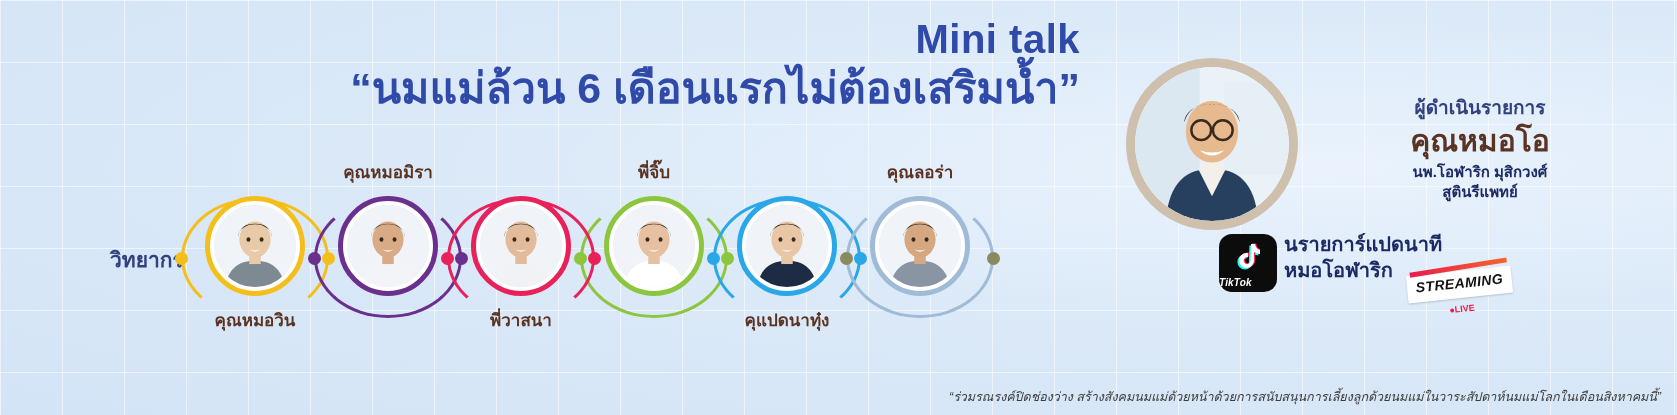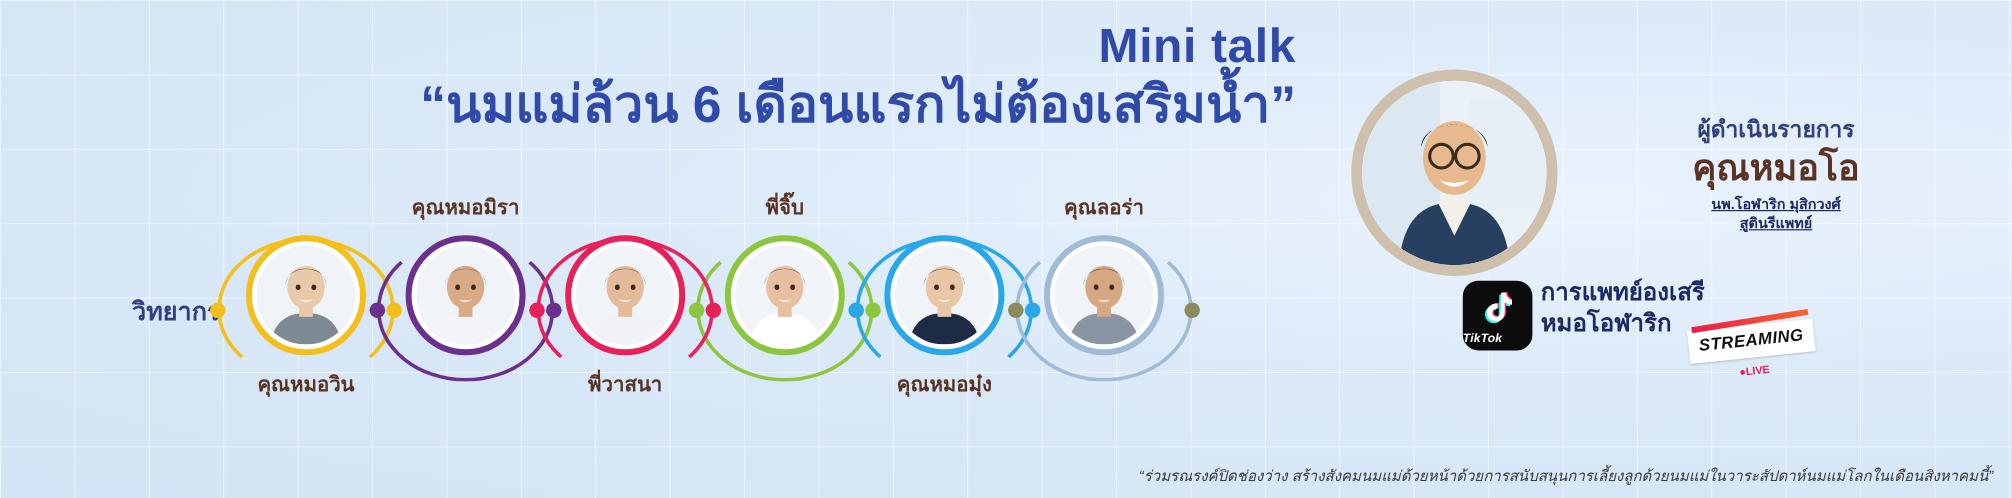--- a/index.html
+++ b/index.html
@@ -69,21 +69,21 @@
     position:absolute;left:1126px;top:58px;width:172px;height:172px;
     border-radius:50%;background:#cdbfae;padding:0;box-sizing:border-box;
     border:9px solid #cfc0ad;overflow:hidden;
   }
   .host-photo .inner{
     position:absolute;inset:0;border-radius:50%;overflow:hidden;background:#eef3f8;
   }
   .host-text{position:absolute;left:1300px;top:92px;width:360px;text-align:center;}
   .h-role{font-size:19px;font-weight:bold;color:#31417e;}
   .h-name{font-size:30px;font-weight:bold;color:#5a3322;margin-top:2px;line-height:1.1;}
-  .h-sub{font-size:12px;font-weight:bold;color:#1b2a63;margin-top:5px;line-height:1.35;text-decoration:underline;}
+  .h-sub{font-size:15px;font-weight:bold;color:#1b2a63;margin-top:5px;line-height:1.35;}
   
   .tiktok{position:absolute;left:1219px;top:234px;width:58px;height:58px;
     background:#0c0c0c;border-radius:13px;}
   .tt-note{position:absolute;left:17px;top:8px;width:24px;height:30px;}
   .tt-label{position:absolute;left:0;right:0;bottom:4px;
     color:#fff;font-size:10px;font-weight:bold;letter-spacing:.2px;font-style:italic;}
   .tt-text{position:absolute;left:1284px;top:232px;font-size:20px;font-weight:bold;
     color:#1b2a63;line-height:1.28;}
   .streaming{
     position:absolute;left:1407px;top:271px;width:105px;height:27px;
@@ -201,21 +201,21 @@
               <rect width="100" height="100" fill="#f0f3f7"></rect>
               <path d="M14 100 C17 76 32 68 50 68 C68 68 83 76 86 100 Z" fill="#1d2b45"></path>
               <rect x="43" y="58" width="14" height="14" fill="#e9c6a5"></rect>
               <ellipse cx="50" cy="42" rx="19" ry="22" fill="#e9c6a5"></ellipse>
               <path d="M29 40 C30 18 70 18 71 40 C69 28 62 23 50 23 C38 23 31 28 29 40 Z" fill="#151515"></path>
               <ellipse cx="42" cy="42" rx="2.4" ry="2.8" fill="#3a2a1c"></ellipse>
               <ellipse cx="58" cy="42" rx="2.4" ry="2.8" fill="#3a2a1c"></ellipse>
               <path d="M43 54 Q50 60 57 54 Q50 57 43 54 Z" fill="#ffffff"></path>
             </svg></div>
         </div>
-        <div class="name below">คุณหมอมุ๋ง</div>
+        <div class="name below">คุแปดนาทุ๋ง</div>
       </div>
       <div class="node" style="left: 840px;">
         <div class="arc" style="border-bottom-color:#9fbbd6;border-left-color:#9fbbd6;border-right-color:#9fbbd6;"></div>
         <div class="dot l" style="background:#8a8a5c"></div>
         <div class="dot r" style="background:#8a8a5c"></div>
         <div class="ring" style="border-color:#9fbbd6">
           <div class="inner"><svg viewBox="0 0 100 100" width="100%" height="100%">
               <rect width="100" height="100" fill="#f0f3f7"></rect>
               <path d="M14 100 C17 76 32 68 50 68 C68 68 83 76 86 100 Z" fill="#8a95a3"></path>
               <rect x="43" y="58" width="14" height="14" fill="#d6a882"></rect>
@@ -258,21 +258,21 @@
   <div class="tiktok">
     <svg class="tt-note" viewBox="0 0 24 28">
       <path d="M15 1 h4 a7 7 0 0 0 5 6 v4 a11 11 0 0 1-6-2 v8.5 a7.5 7.5 0 1 1-7.5-7.5 c.5 0 1 .05 1.5.14 v4.2 a3.4 3.4 0 1 0 2.5 3.2 Z" fill="#25f4ee" transform="translate(-1.6,1.4)"></path>
       <path d="M15 1 h4 a7 7 0 0 0 5 6 v4 a11 11 0 0 1-6-2 v8.5 a7.5 7.5 0 1 1-7.5-7.5 c.5 0 1 .05 1.5.14 v4.2 a3.4 3.4 0 1 0 2.5 3.2 Z" fill="#fe2c55" transform="translate(1.2,-0.6)"></path>
       <path d="M15 1 h4 a7 7 0 0 0 5 6 v4 a11 11 0 0 1-6-2 v8.5 a7.5 7.5 0 1 1-7.5-7.5 c.5 0 1 .05 1.5.14 v4.2 a3.4 3.4 0 1 0 2.5 3.2 Z" fill="#ffffff"></path>
     </svg>
     <div class="tt-label">TikTok</div>
   </div>
 
   <div class="tt-text">
-    <div>การแพทย์องเสรี</div>
+    <div>นรายการ์แปดนาที</div>
     <div>หมอโอฬาริก</div>
   </div>
 
   <div class="streaming">
     <div class="bar"></div>
     <div class="txt">STREAMING</div>
     <div class="live">●LIVE</div>
   </div>
 
   <div class="footer">“ร่วมรณรงค์ปิดช่องว่าง สร้างสังคมนมแม่ด้วยหน้าด้วยการสนับสนุนการเลี้ยงลูกด้วยนมแม่ในวาระสัปดาห์นมแม่โลกในเดือนสิงหาคมนี้”</div>

